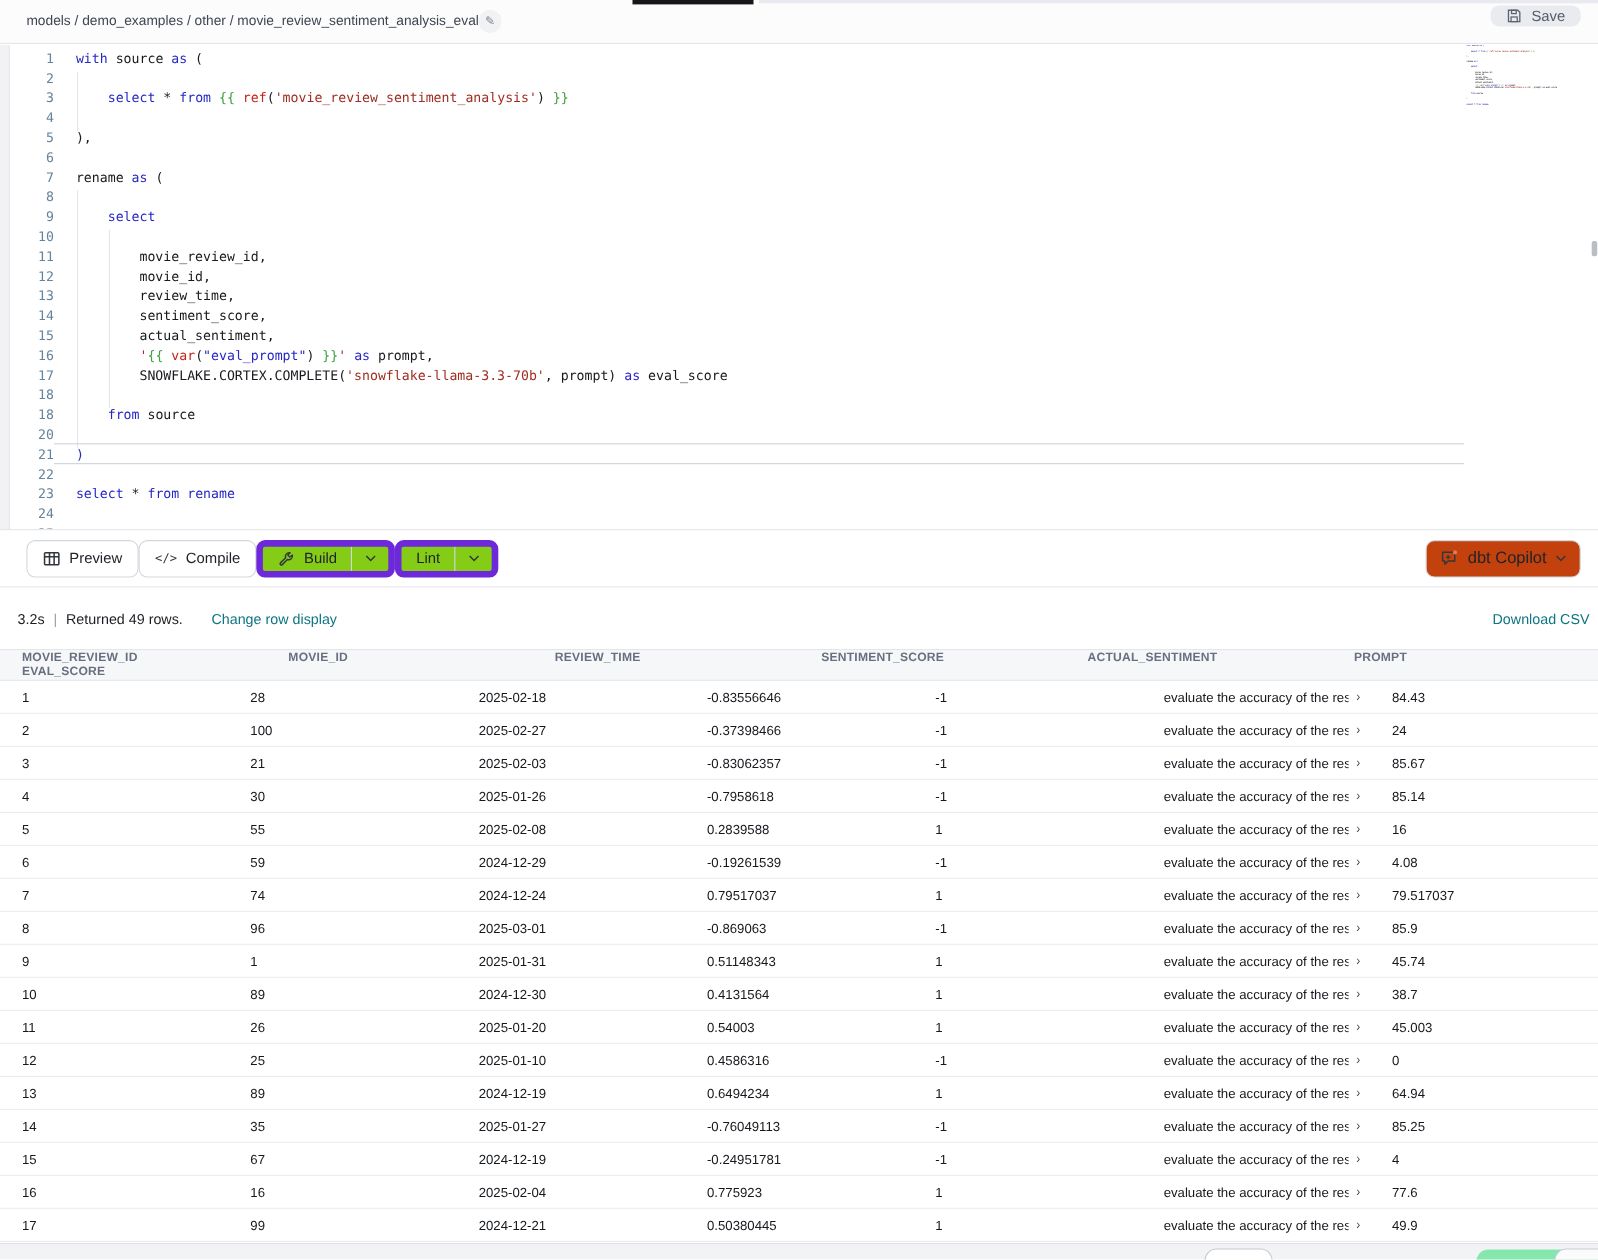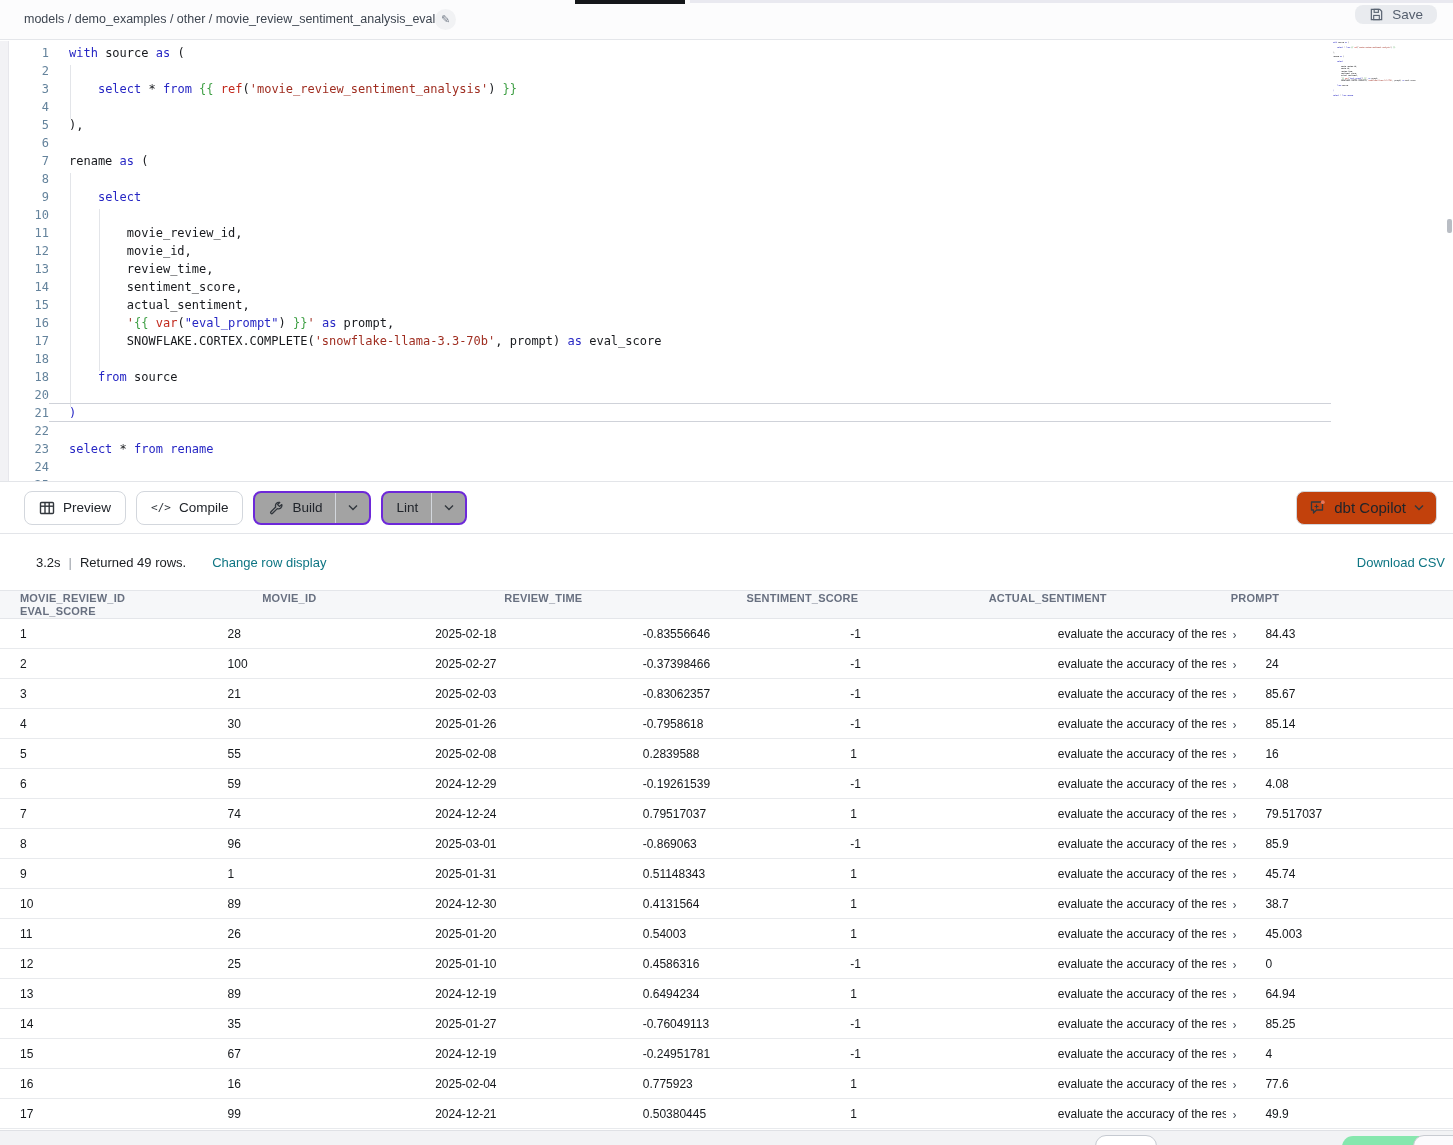--- a/index.html
+++ b/index.html
@@ -38,35 +38,35 @@
   .tok-txt { color:#17191d; }
   .indent-guide { position:absolute; width:1px; background:#e3e5e9; }
   .minimap { position:absolute; right:6px; top:0; width:114px; height:58px; overflow:hidden;
     font-family:"DejaVu Sans Mono", monospace; font-size:2px; }
   .minimap .code-line { height:2.4px; line-height:2.4px; white-space:pre; letter-spacing:-0.2px; }
   .editor-scroll-thumb { position:absolute; right:1px; top:178px; width:5px; height:14px; background:#b9bdc4; border-radius:2px; }
   
   .toolbar { position:absolute; top:481px; left:0; right:0; height:53px;
     border-top:1px solid #e3e5e9; border-bottom:1px solid #e3e5e9; background:#fff;
     display:flex; align-items:center; }
-  .btn-row { display:flex; gap:10px; margin-left:24px; align-items:center; }
+  .btn-row { display:flex; margin-left:24px; align-items:center; }
   .ui-btn { height:34px; background:#fff; border:1px solid #d3d7dd; border-radius:8px;
     display:flex; align-items:center; gap:8px; padding:0 14px; font-size:13.5px; color:#20242a;
     cursor:pointer; font-family:inherit; }
-  .split { display:flex; height:34px; border:2px solid #6d28d9; border-radius:8px; overflow:hidden; background:#a3a3a3; }
+  .split { display:flex; height:34px; border:6px solid #6d28d9; border-radius:8px; overflow:hidden; background:#84cc16; }
   .split .main { display:flex; align-items:center; gap:8px; padding:0 13px; font-size:13.5px; color:#20242a; cursor:pointer; }
   .split .caret { display:flex; align-items:center; justify-content:center; width:34px; border-left:1px solid #d3d7dd; cursor:pointer; }
   .tabs { display:flex; gap:38px; margin-left:58px; height:100%; align-items:stretch; }
   .tab { display:flex; align-items:center; font-size:13.5px; color:#1a1d22; cursor:pointer; position:relative; padding:0 2px; }
   .tab.active::after { content:""; position:absolute; left:-8px; right:-8px; bottom:0; height:3px; background:#3c4046; }
   .copilot-btn { margin-left:auto; margin-right:16px; height:34px; border:1px solid #d3d7dd; border-radius:8px;
     background:#c2410c; display:flex; align-items:center; gap:8px; padding:0 12px; font-size:15px; color:#20242a; cursor:pointer; font-family:inherit; }
   .mono-icon { font-family:"DejaVu Sans Mono", monospace; font-size:11px; color:#32373d; }
   
-  .info-row { position:absolute; top:535px; left:0; right:0; height:55px; display:flex; align-items:center; font-size:13px;padding-left:20px; }
+  .info-row { position:absolute; top:535px; left:0; right:0; height:55px; display:flex; align-items:center; font-size:13px; }
   .info-left { margin-left:16px; color:#1b1e22; display:flex; gap:8px; align-items:center; }
   .info-sep { color:#9aa0a8; }
   .link { color:#0e7583; cursor:pointer; }
   .change-row { margin-left:26px; }
   .download-csv { margin-left:auto; margin-right:8px; }
   
   .results-table { position:absolute; top:590px; left:0; right:0; bottom:15px; overflow:hidden; }
   .t-head { display:grid; grid-template-columns:repeat(6,1fr); height:29px; align-items:center;
     background:#f6f7f9; border-top:1px solid #e4e6ea; border-bottom:1px solid #e4e6ea; }
   .t-head span { padding-left:20px; font-size:11px; font-weight:bold; color:#687080; letter-spacing:.2px; }

